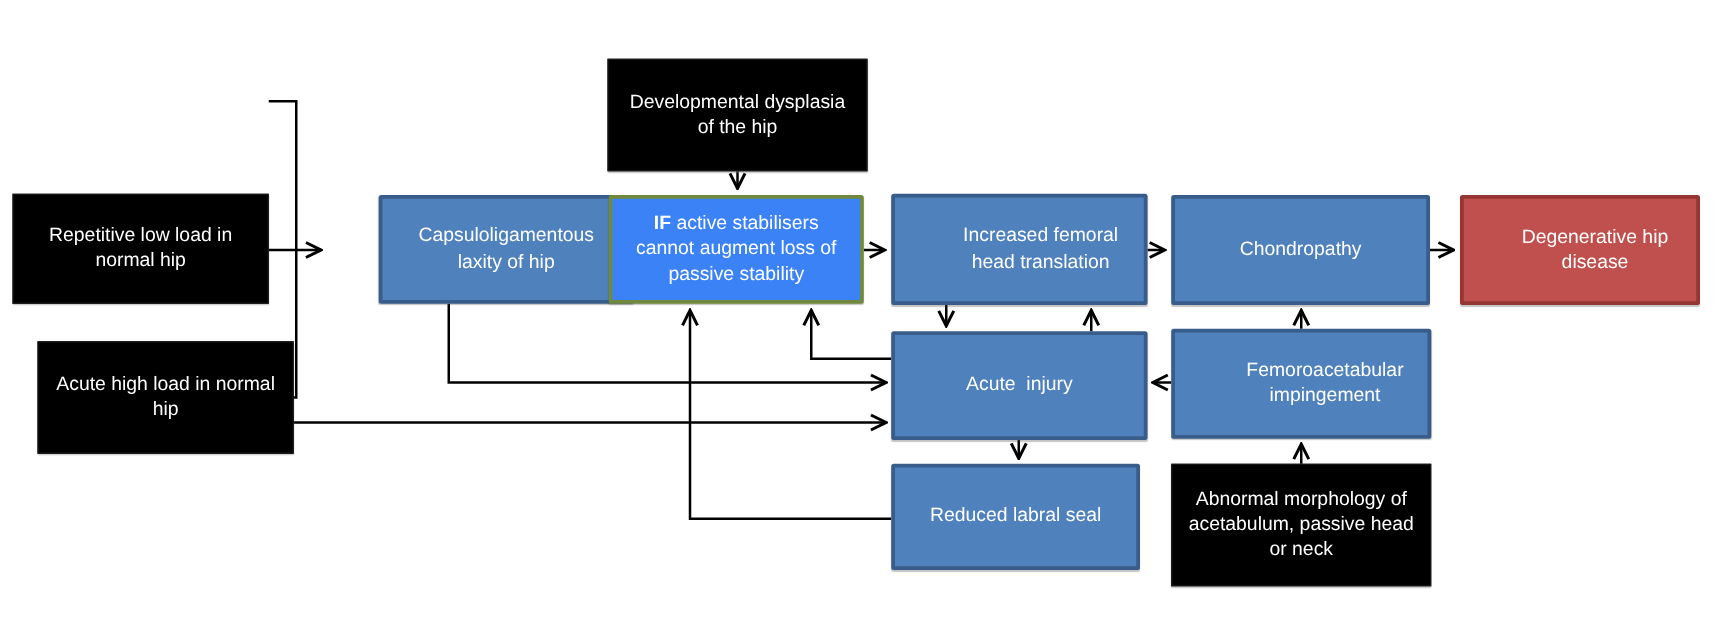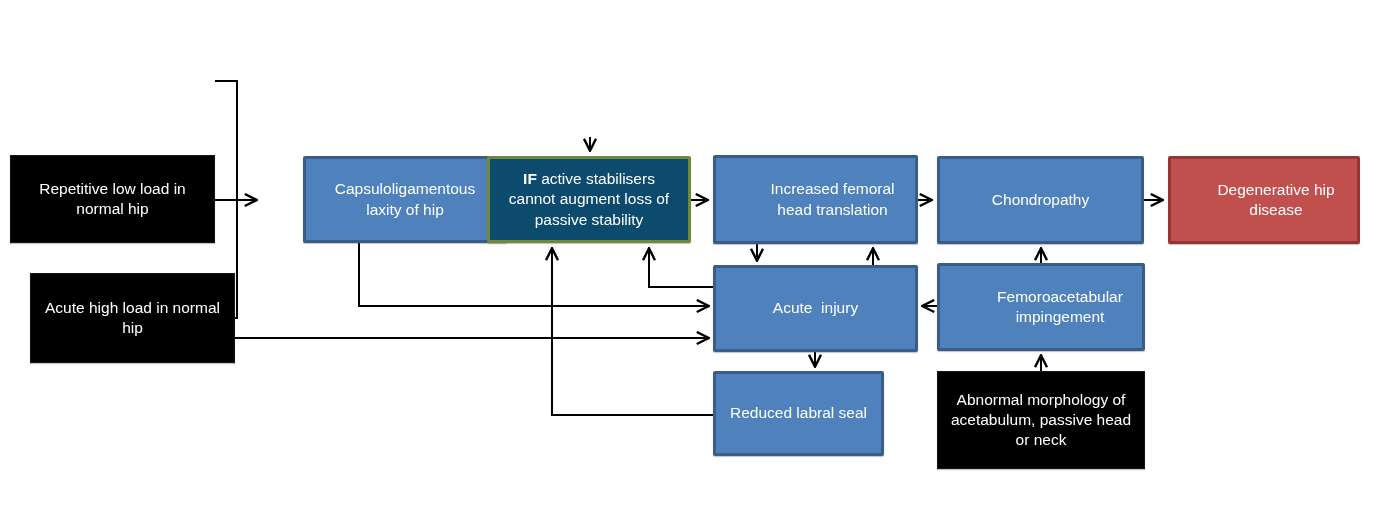--- a/index.html
+++ b/index.html
@@ -34,21 +34,21 @@
     border: 1px solid #161616;
     box-shadow: 0 1px 1px rgba(120,120,120,0.45);
   }
   .node-blue {
     background: #4f81bd;
     border: 3px solid #385d8a;
     border-radius: 2px;
     box-shadow: 0 1px 1px rgba(80,80,80,0.35);
   }
   .node-green {
-    background: #0c4a6e;
+    background: #3b82f6;
     border: 3px solid #71893f;
     border-radius: 2px;
     box-shadow: 0 1px 1px rgba(80,80,80,0.35);
   }
   .node-red {
     background: #c0504d;
     border: 3px solid #943634;
     border-radius: 2px;
     box-shadow: 0 1px 1px rgba(80,80,80,0.35);
   }
@@ -106,32 +106,33 @@
     <path class="conn" d="M 713 415 H 552 V 249" marker-end="url(#arr)"></path>
   </svg>
 
 
   <div class="node node-black" style="left:10px; top:155px; width:205px; height:88px;">Repetitive low load in normal hip</div>
 
   <div class="node node-black" style="left:10px; top:273px; width:205px; height:90px;margin-left:20px;">Acute high load in normal hip</div>
 
   <div class="node node-blue" style="left:262px; top:156px; width:204px; height:87px;margin-left:41px;">Capsuloligamentous laxity of hip</div>
 
+  <div class="node node-black" style="left:486px; top:47px; width:208px; height:90px;">Developmental dysplasia of the hip</div>
 
   <div class="node node-green" style="left:487px; top:156px; width:204px; height:87px;">
     <span><b>IF</b><span> active stabilisers cannot augment loss of passive stability</span></span>
   </div>
 
   <div class="node node-blue" style="left:713px; top:155px; width:205px; height:89px;padding-left:44px;">Increased femoral head translation</div>
 
   <div class="node node-blue" style="left:937px; top:156px; width:207px; height:88px;">Chondropathy</div>
 
   <div class="node node-red" style="left:1168px; top:156px; width:192px; height:88px;padding-left:34px;">Degenerative hip disease</div>
 
   <div class="node node-blue" style="left:713px; top:265px; width:205px; height:87px;">Acute  injury</div>
 
   <div class="node node-blue" style="left:937px; top:263px; width:208px; height:88px;padding-left:48px;">Femoroacetabular impingement</div>
 
-  <div class="node node-blue" style="left:713px; top:371px; width:171px; height:85px;">Reduced labral seal</div>
+  <div class="node node-blue" style="left:713px; top:371px; width:199px; height:85px;">Reduced labral seal</div>
 
   <div class="node node-black" style="left:937px; top:371px; width:208px; height:98px;">Abnormal morphology of acetabulum, passive head or neck</div>
 
 </div>
 
 </body></html>

